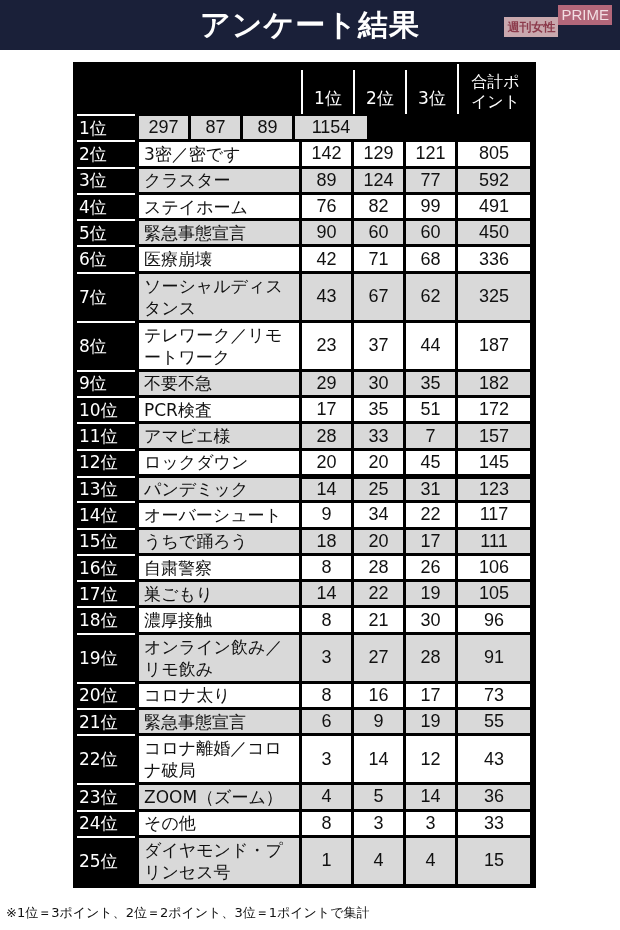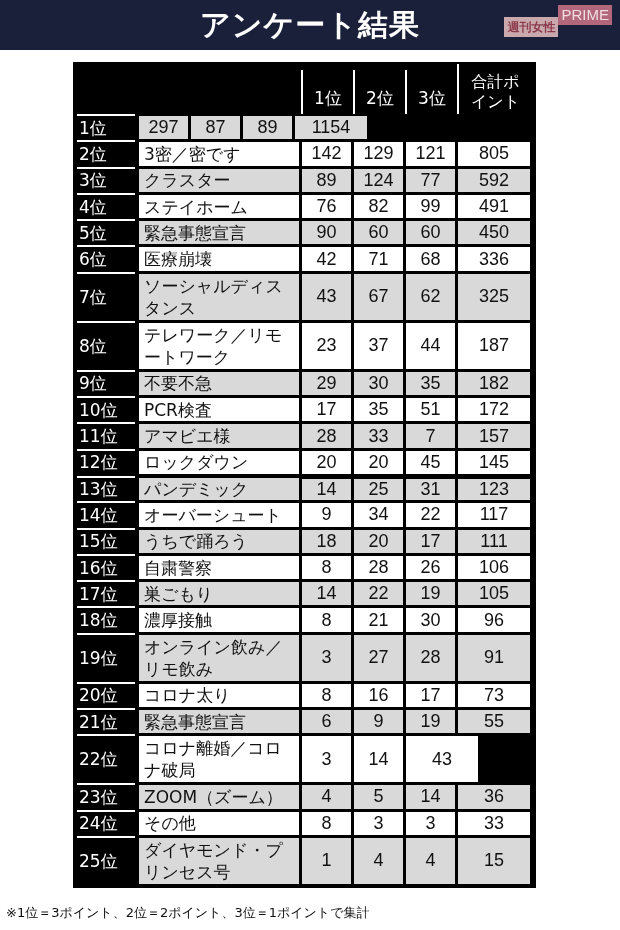--- a/index.html
+++ b/index.html
@@ -260,20 +260,21 @@
         <div class="cell num">6</div>
         <div class="cell num">9</div>
         <div class="cell num">19</div>
         <div class="cell tot">55</div>
       </div>
       <div class="row white" style="height: 49px;">
         <div class="rank">22位</div>
         <div class="cell name">コロナ離婚／コロナ破局</div>
         <div class="cell num">3</div>
         <div class="cell num">14</div>
+        <div class="cell num">12</div>
         <div class="cell tot">43</div>
       </div>
       <div class="row gray" style="height: 26.3px;">
         <div class="rank">23位</div>
         <div class="cell name">ZOOM（ズーム）</div>
         <div class="cell num">4</div>
         <div class="cell num">5</div>
         <div class="cell num">14</div>
         <div class="cell tot">36</div>
       </div>

